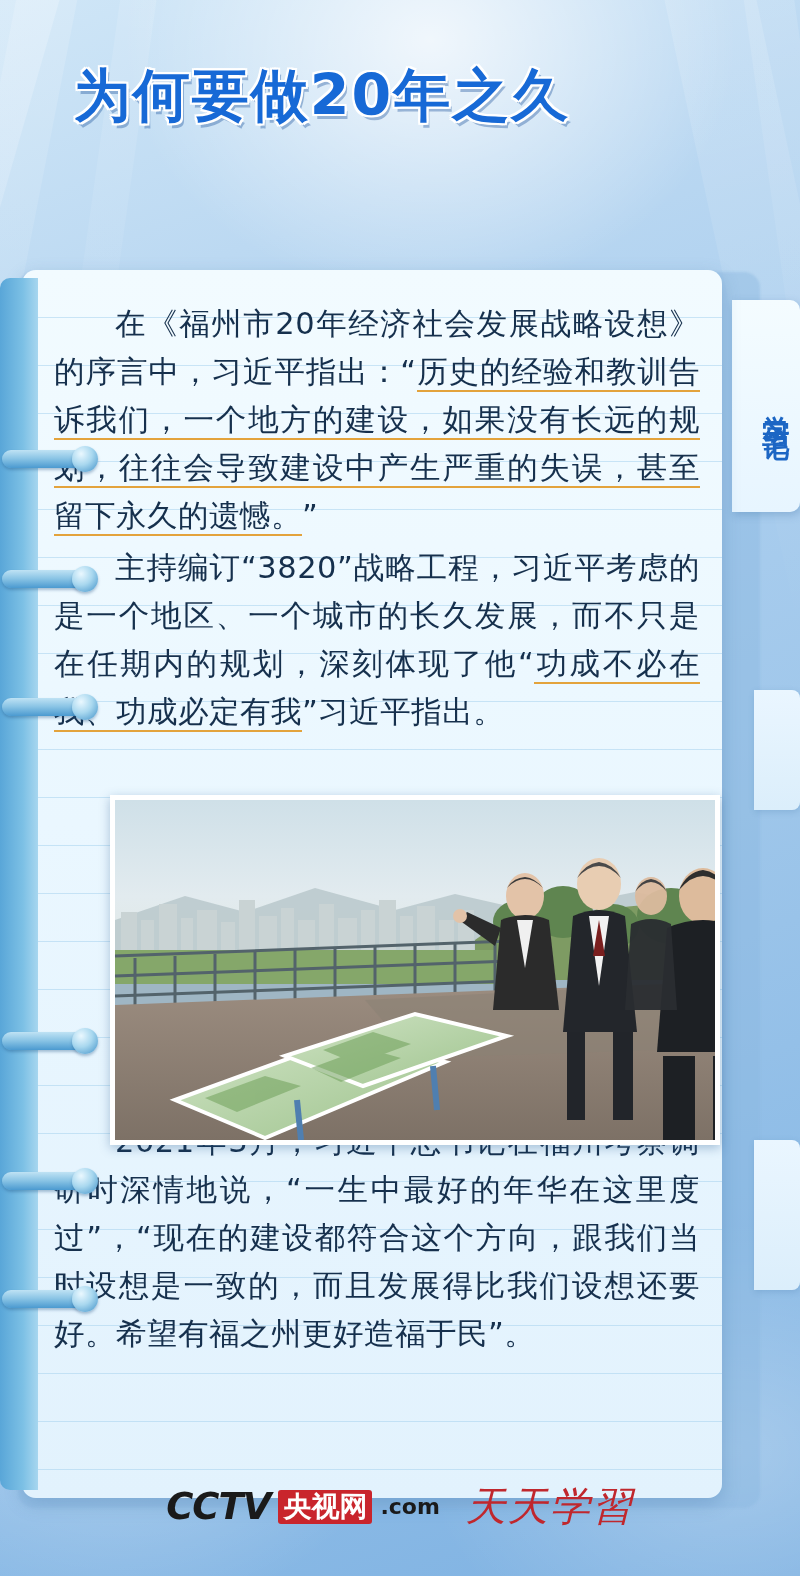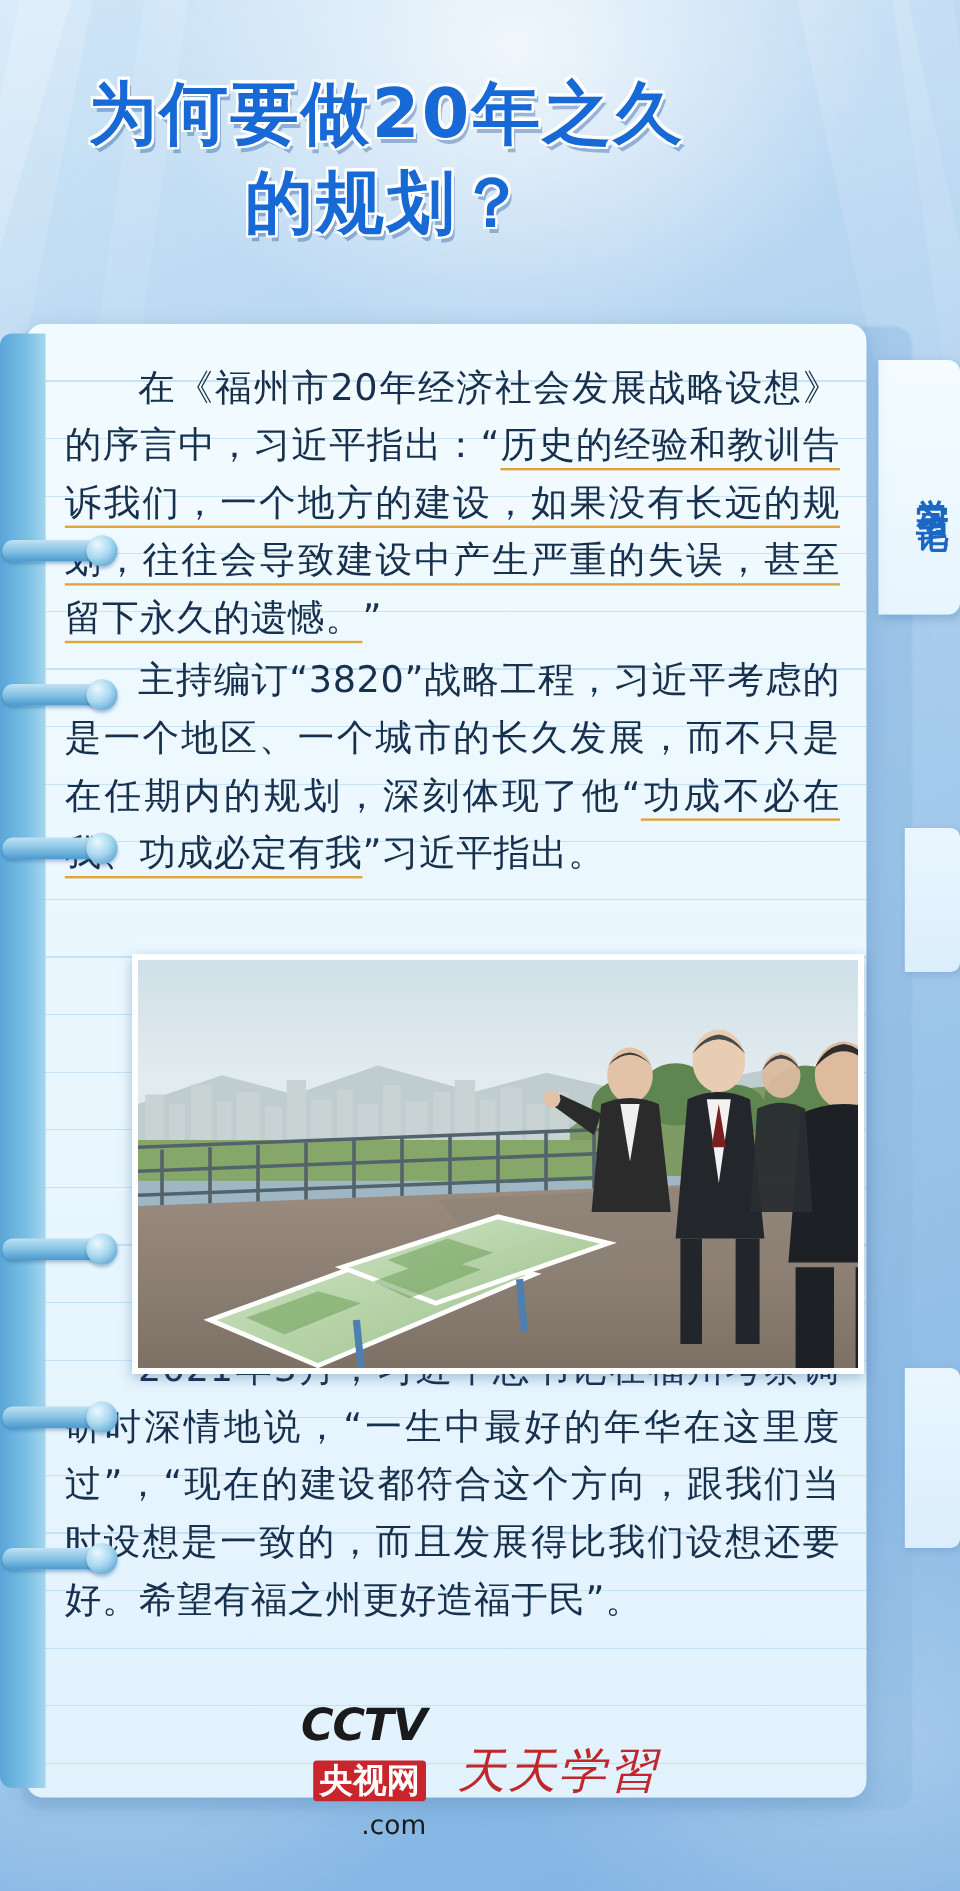--- a/index.html
+++ b/index.html
@@ -207,23 +207,22 @@
     bottom: 42px;
     width: 800px;
     display: flex;
     align-items: center;
     justify-content: center;
     gap: 26px;
     z-index: 8;
   }
   #cctv-logo {
     display: flex;
-    align-items: flex-end;
+    align-items: center;
     gap: 8px;
-    flex-direction: column;
   }
   #cctv-mark {
     font-family: "DejaVu Sans", sans-serif;
     font-weight: bold;
     font-style: italic;
     font-size: 37px;
     letter-spacing: -1px;
     color: #1a1a1a;
   }
   #cctv-cn {
@@ -231,21 +230,21 @@
     font-weight: bold;
     font-size: 28px;
     color: #ffffff;
     background: #c9252c;
     border-radius: 3px;
     padding: 3px 5px;
     line-height: 1;
   }
   #cctv-com {
     font-family: "DejaVu Sans", sans-serif;
-    font-weight: normal;
+    font-weight: bold;
     font-size: 22px;
     color: #1a1a1a;
   }
   #tiantian {
     font-family: "DejaVu Serif", serif;
     font-weight: normal;
     font-style: italic;
     font-size: 40px;
     color: #c0272d;
     letter-spacing: 2px;
@@ -260,21 +259,20 @@
   <div class="ray" style="left:40px;top:-120px;width:60px;height:820px;transform:rotate(11deg);opacity:.35;"></div>
   <div class="ray" style="left:140px;top:-140px;width:36px;height:700px;transform:rotate(8deg);opacity:.3;"></div>
   <div class="ray" style="left:640px;top:-120px;width:90px;height:760px;transform:rotate(-12deg);opacity:.32;"></div>
   <div class="ray" style="left:730px;top:-100px;width:50px;height:640px;transform:rotate(-8deg);opacity:.28;"></div>
   <div class="glow" style="left:120px;top:-220px;width:620px;height:520px;background:radial-gradient(ellipse at center, rgba(255,255,255,0.75) 0%, rgba(255,255,255,0) 70%);"></div>
   <div class="glow" style="left:-180px;top:1100px;width:600px;height:520px;background:radial-gradient(ellipse at center, rgba(255,255,255,0.35) 0%, rgba(255,255,255,0) 70%);"></div>
   <div class="glow" style="left:420px;top:1220px;width:620px;height:460px;background:radial-gradient(ellipse at center, rgba(255,255,255,0.28) 0%, rgba(255,255,255,0) 70%);"></div>
 
   <div class="title-wrap">
     <div class="title-line">为何要做20年之久</div>
-    <div class="title-line">的规划？</div>
   </div>
 
   <div class="side-plate" style="top:690px;height:120px;"></div>
   <div class="side-plate" style="top:1140px;height:150px;"></div>
 
   <div id="side-tab">
     <div id="side-tab-text">学习笔记</div>
   </div>
 
   <div id="card-shadow"></div>

